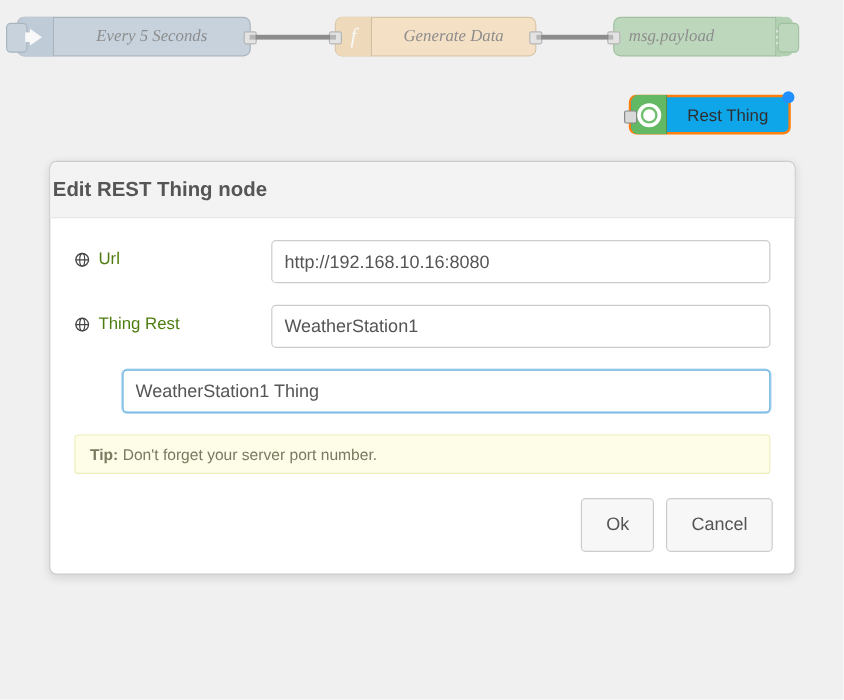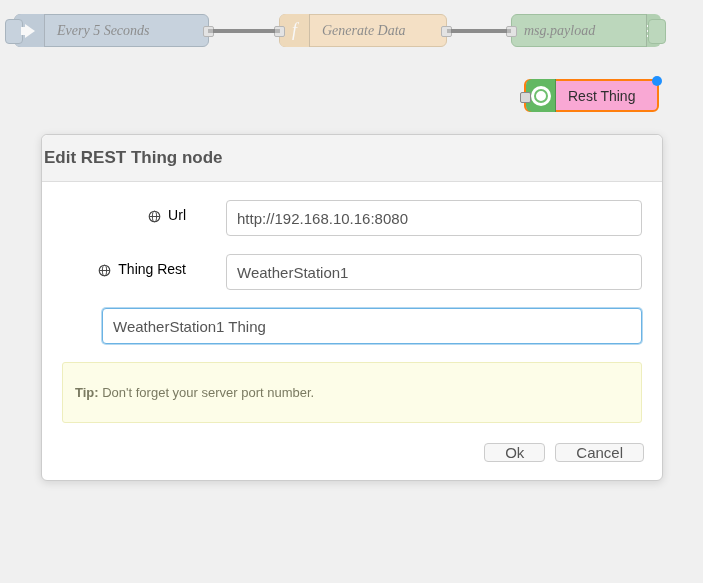--- a/index.html
+++ b/index.html
@@ -42,20 +42,21 @@
     justify-content: center;
     border-right: 1px solid rgba(0,0,0,0.25);
   }
   .node .icon-box.right {
     border-radius: 0 6px 6px 0;
     border-right: none;
     border-left: 1px solid rgba(0,0,0,0.25);
   }
   .node .label {
     flex: 1;
+    text-align: center;
     padding: 0 12px;
     font-style: italic;
     font-family: Georgia, 'Times New Roman', serif;
     white-space: nowrap;
   }
   .node .port {
     position: absolute;
     width: 11px;
     height: 11px;
     background: #d9d9d9;
@@ -102,21 +103,21 @@
   .node.debug .button-r {
     position: absolute;
     right: -10px; top: 4px;
     width: 18px; height: 25px;
     background: #93c393;
     border: 1px solid #5f9a5f;
     border-radius: 4px;
   }
 
   .node.rest {
-    background: #f9a8d4;
+    background: #0ea5e9;
     border: 2px solid #ff7f0e;
     left: 524px; top: 79px;
     width: 135px;
   }
   .node.rest .icon-box { background: #63b863; border-right-color: rgba(0,0,0,0.2); }
   .node.rest .label {
     font-style: normal;
     font-family: -apple-system, Arial, sans-serif;
     color: #2f2f2f;
   }
@@ -182,24 +183,23 @@
   .dialog-body { padding: 18px 20px 8px; }
   .form-row {
     display: flex;
     align-items: flex-start;
     margin-bottom: 18px;
   }
   .form-row label {
     width: 124px;
     padding-top: 7px;
     font-size: 14px;
-    color: #000000;
+    color: #4d7c0f;
     display: flex;
     gap: 6px;
-    justify-content: flex-end;
   }
   .form-row label .licon {
     width: 14px;
     flex-shrink: 0;
     display: inline-flex;
     align-items: flex-start;
     padding-top: 3px;
     color: #444;
   }
   .form-row input {
@@ -215,36 +215,36 @@
   }
   .form-row input.focused {
     border-color: #6bb3e4;
     box-shadow: 0 0 0 1px rgba(107,179,228,0.5);
     outline: none;
   }
   .tip {
     background: #fdfde8;
     border: 1px solid #eeeebd;
     border-radius: 3px;
-    padding: 22px 12px;
+    padding: 8px 12px;
     font-size: 13px;
     color: #7a7a61;
     margin-top: 4px;
   }
   .dialog-footer {
     padding: 12px 18px 18px;
     display: flex;
     justify-content: flex-end;
     gap: 10px;
   }
   .btn {
     background: #f7f7f7;
     border: 1px solid #ccc;
     border-radius: 4px;
-    padding: 0 20px;
+    padding: 13px 20px;
     font-size: 15px;
     color: #555;
     cursor: pointer;
     text-align: center;
   }
 
   
   svg { display: block; }
 </style>
 </head>

